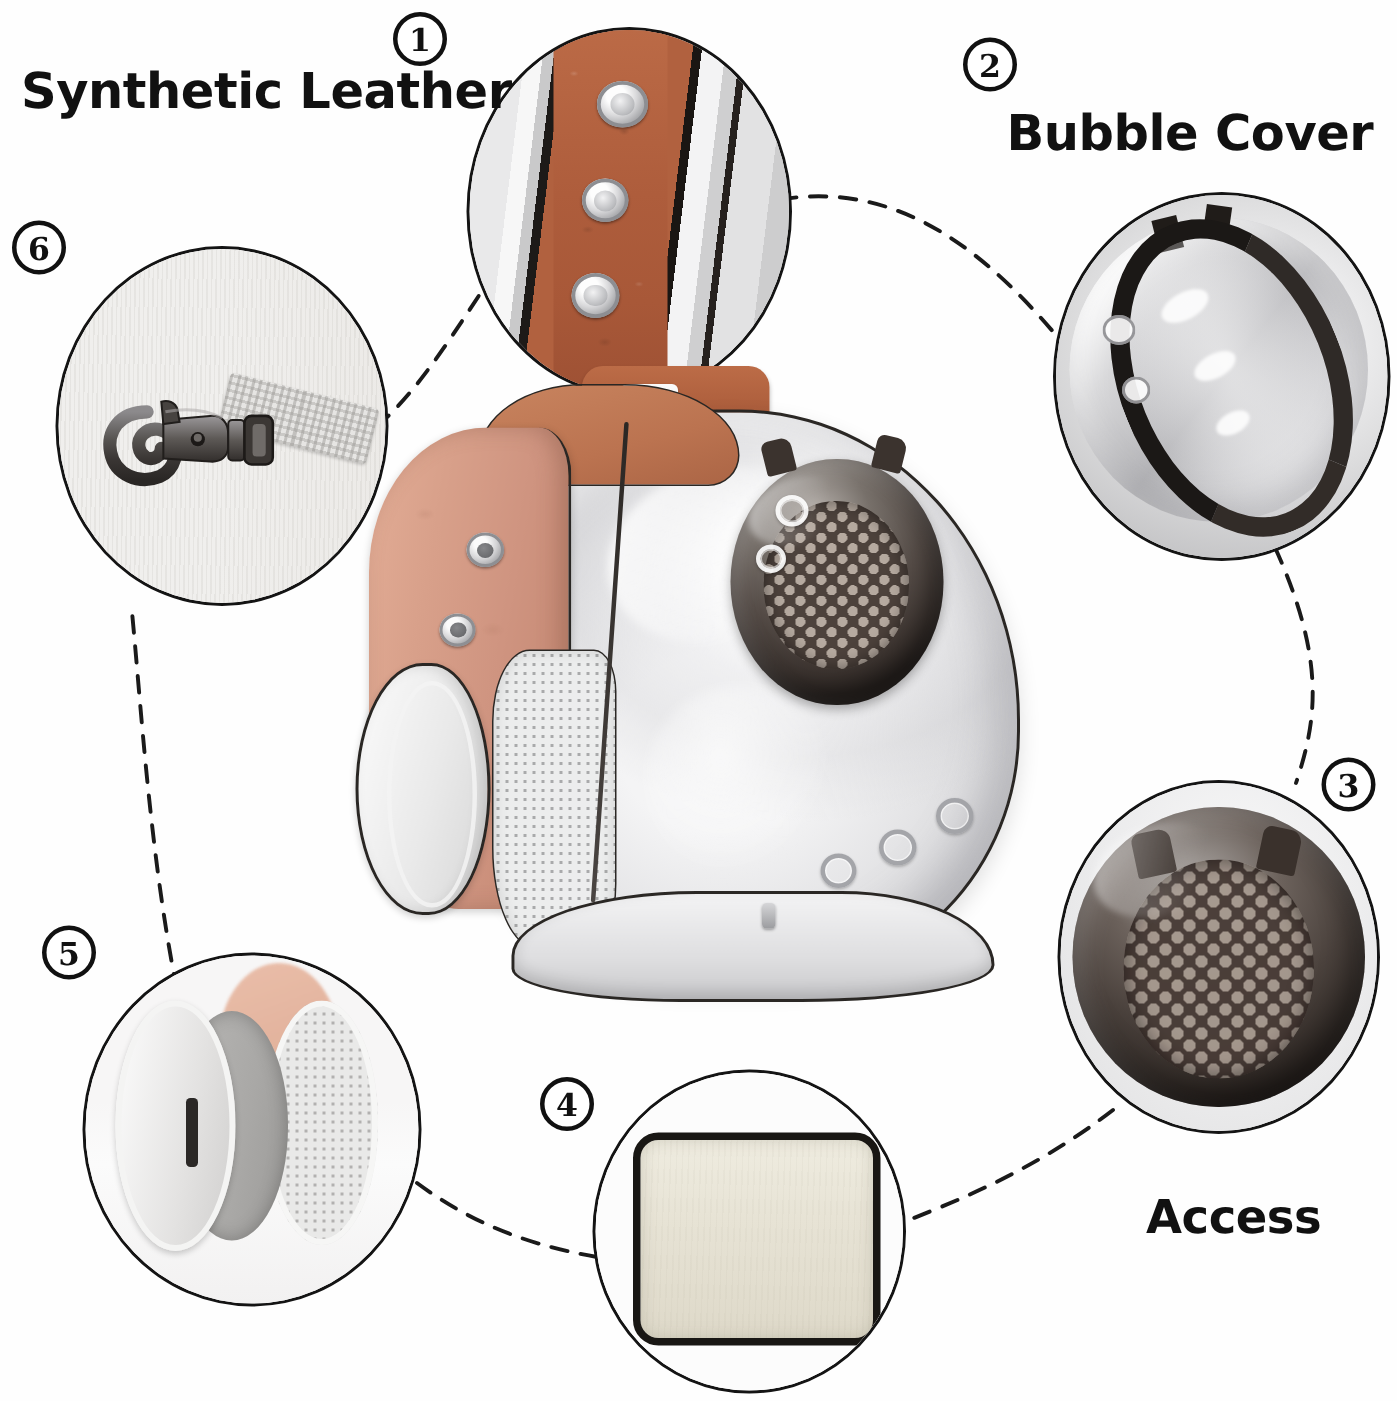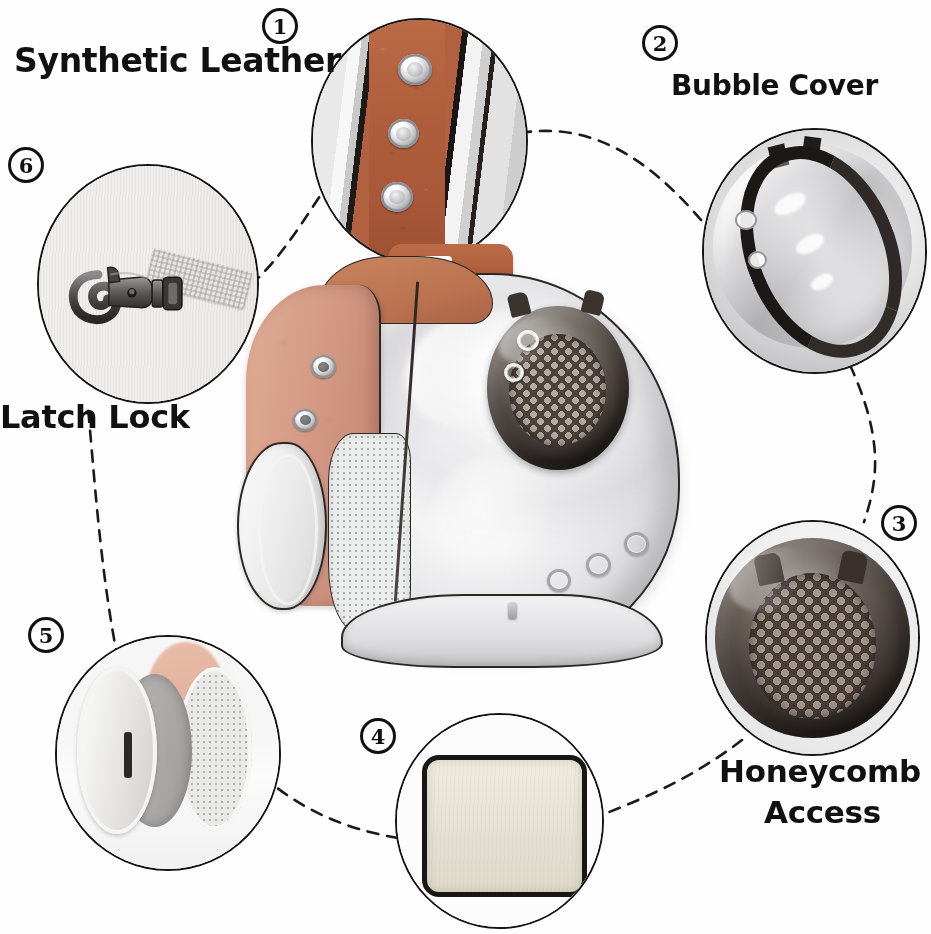--- a/index.html
+++ b/index.html
@@ -240,34 +240,33 @@
       <div class="ear2" style="left:45%;top:3%;transform:rotate(8deg);"></div>
       <div class="rim2"></div>
       <div class="hole2" style="left:14%;top:33%;width:22px;height:20px;"></div>
       <div class="hole2" style="left:20%;top:50%;width:19px;height:18px;"></div>
       <div class="gloss2" style="left:31%;top:27%;width:34px;height:18px;transform:rotate(-28deg);"></div>
       <div class="gloss2" style="left:41%;top:44%;width:30px;height:16px;transform:rotate(-28deg);"></div>
       <div class="gloss2" style="left:48%;top:60%;width:24px;height:14px;transform:rotate(-28deg);"></div>
     </div>
   </div>
   <div class="num" style="left:642px;top:25px;">2</div>
-  <div class="label" style="left:671px;top:72px;font-size:28px;">Bubble Cover</div>
+  <div class="label" style="left:671px;top:72px;font-size:33px;">Bubble Cover</div>
 
   <div class="bubble b3">
     <div class="inner">
       <div class="hc-bg"></div>
       <div class="hc-dome"></div>
       <div class="hc-ear" style="left:23%;top:14%;transform:rotate(-12deg);"></div>
       <div class="hc-ear" style="left:63%;top:13%;transform:rotate(12deg);"></div>
       <div class="hc-mesh"></div>
       <div class="hc-gloss"></div>
     </div>
   </div>
   <div class="num" style="left:881px;top:505px;">3</div>
-  <div class="label" style="left:719px;top:756px;font-size:31px;">Honeycomb</div>
   <div class="label" style="left:764px;top:797px;font-size:31px;">Access</div>
 
   <div class="bubble b4">
     <div class="inner">
       <div class="sm-bg"></div>
       <div class="mat"></div>
     </div>
   </div>
   <div class="num" style="left:360px;top:718px;">4</div>
 
@@ -308,21 +307,20 @@
         <ellipse cx="96" cy="49" rx="7" ry="7" fill="#1c1917"></ellipse>
         <ellipse cx="96" cy="47.5" rx="4" ry="4" fill="#6e6a67"></ellipse>
         <rect x="126" y="30" width="16" height="40" rx="4" fill="url(#mtl2)" stroke="#211e1c" stroke-width="2"></rect>
         <rect x="142" y="26" width="28" height="48" rx="7" fill="#3b3734" stroke="#1d1a18" stroke-width="2.5"></rect>
         <rect x="150" y="34" width="13" height="32" rx="4" fill="#6f6b68"></rect>
         <path d="M64 22 C84 18 104 20 120 28" fill="none" stroke="#aeabab" stroke-width="3" opacity=".55"></path>
       </svg>
     </div>
   </div>
   <div class="num" style="left:8px;top:147px;">6</div>
-  <div class="label" style="left:0px;top:401px;font-size:32px;">Latch Lock</div>
 
   <div id="hero">
     <div class="handle"></div>
     <div class="handle-strap"></div>
 
     <div class="shell">
       <div class="shell-hi"></div>
       <div class="shell-hi2"></div>
     </div>
 

